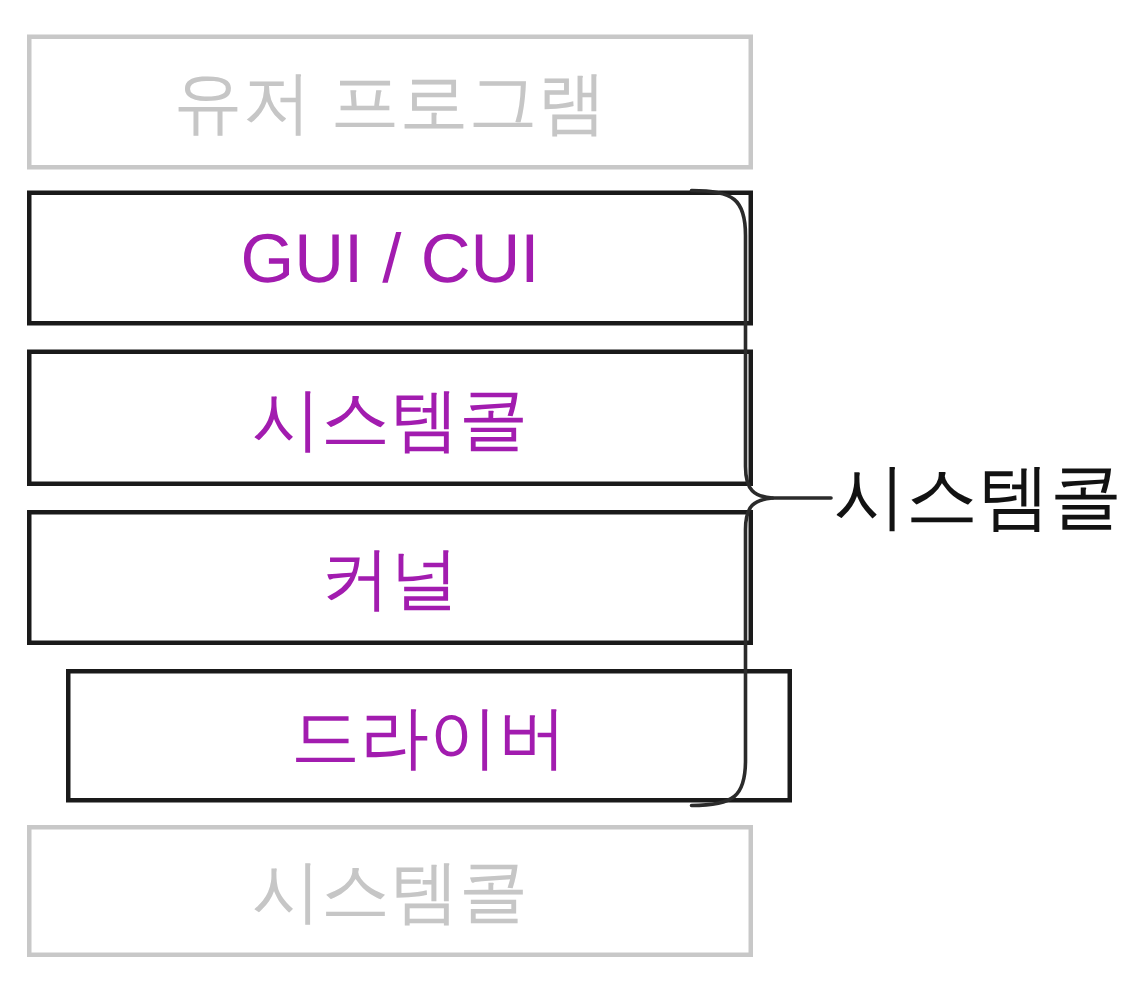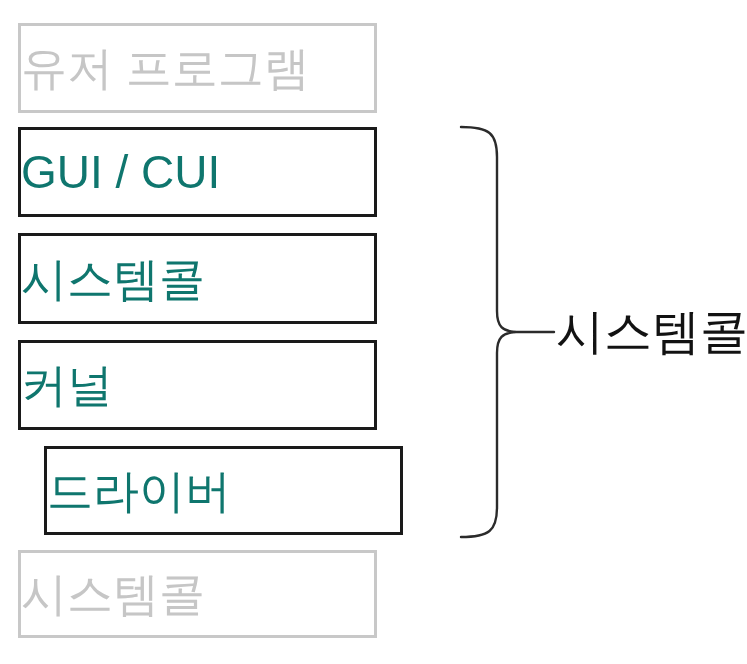--- a/index.html
+++ b/index.html
@@ -17,34 +17,34 @@
   #diagram {
     position: relative;
     width: 747px;
     height: 664px;
     background: #ffffff;
   }
 
   .layer-box {
     position: absolute;
     left: 18px;
-    width: 359px;
+    width: 484px;
     box-sizing: border-box;
     background: #ffffff;
     display: flex;
     align-items: center;
-    justify-content: flex-start;
+    justify-content: center;
     text-align: center;
     line-height: 1;
     white-space: nowrap;
   }
 
   .layer-box.active {
     border: 3px solid #1a1a1a;
-    color: #0f766e;
+    color: #a21caf;
   }
 
   .layer-box.muted {
     border: 3px solid #c8c8c8;
     color: #c6c6c6;
   }
 
   .layer-label {
     font-size: 46px;
     letter-spacing: 0px;

